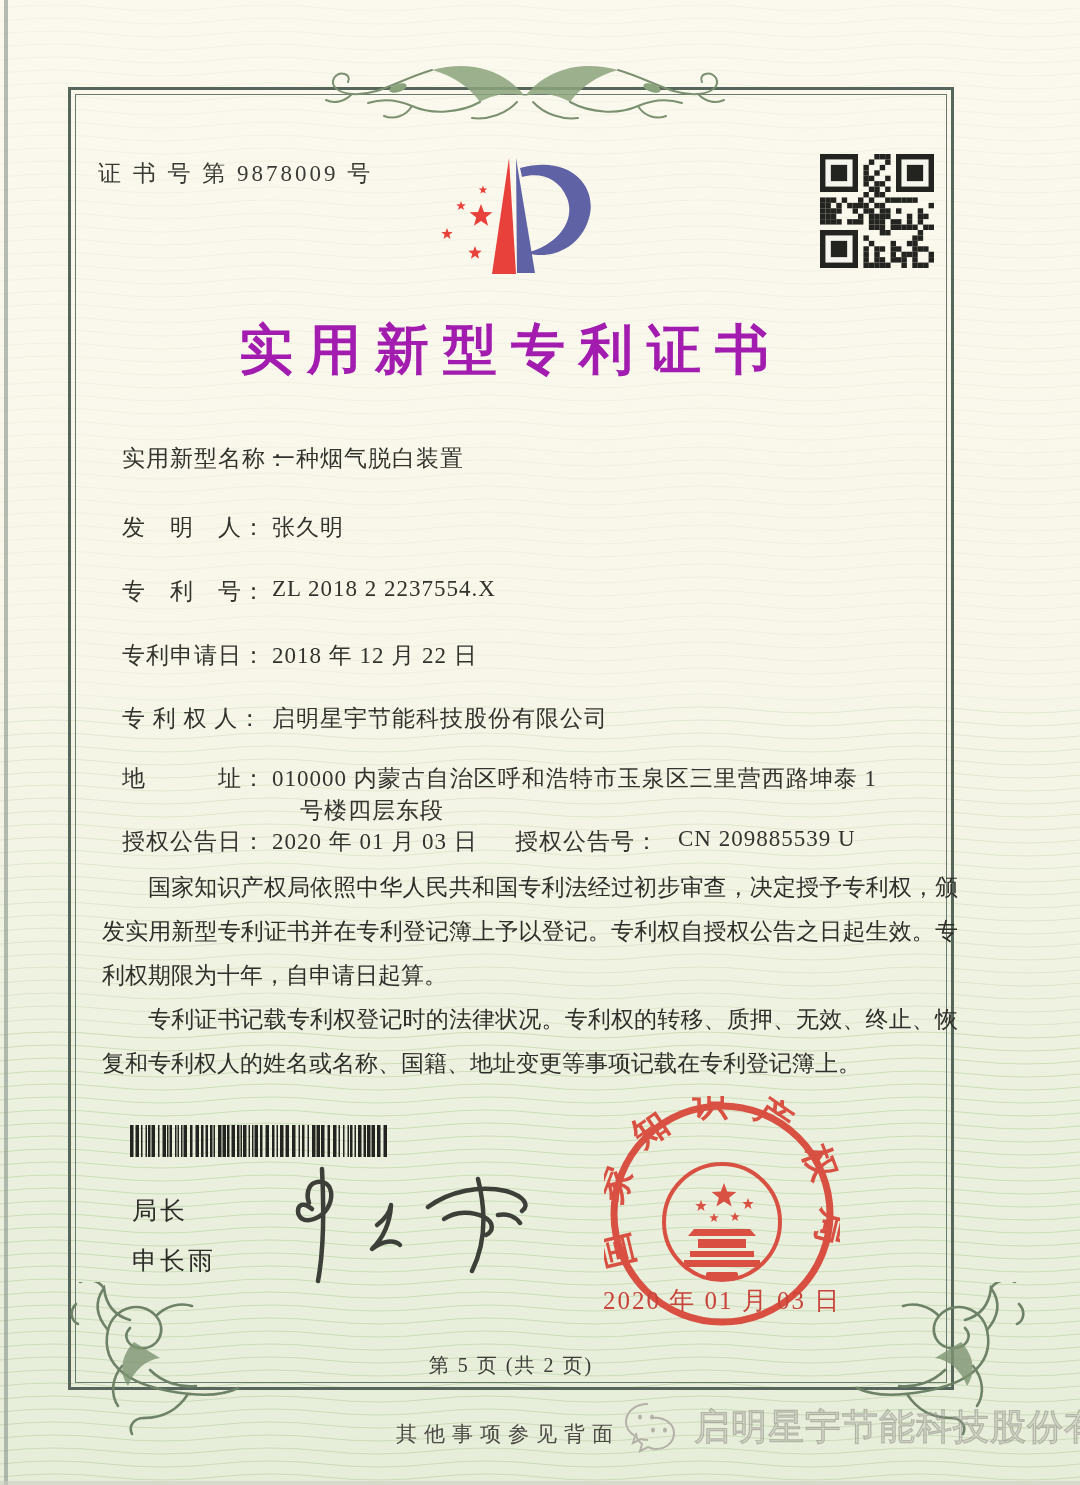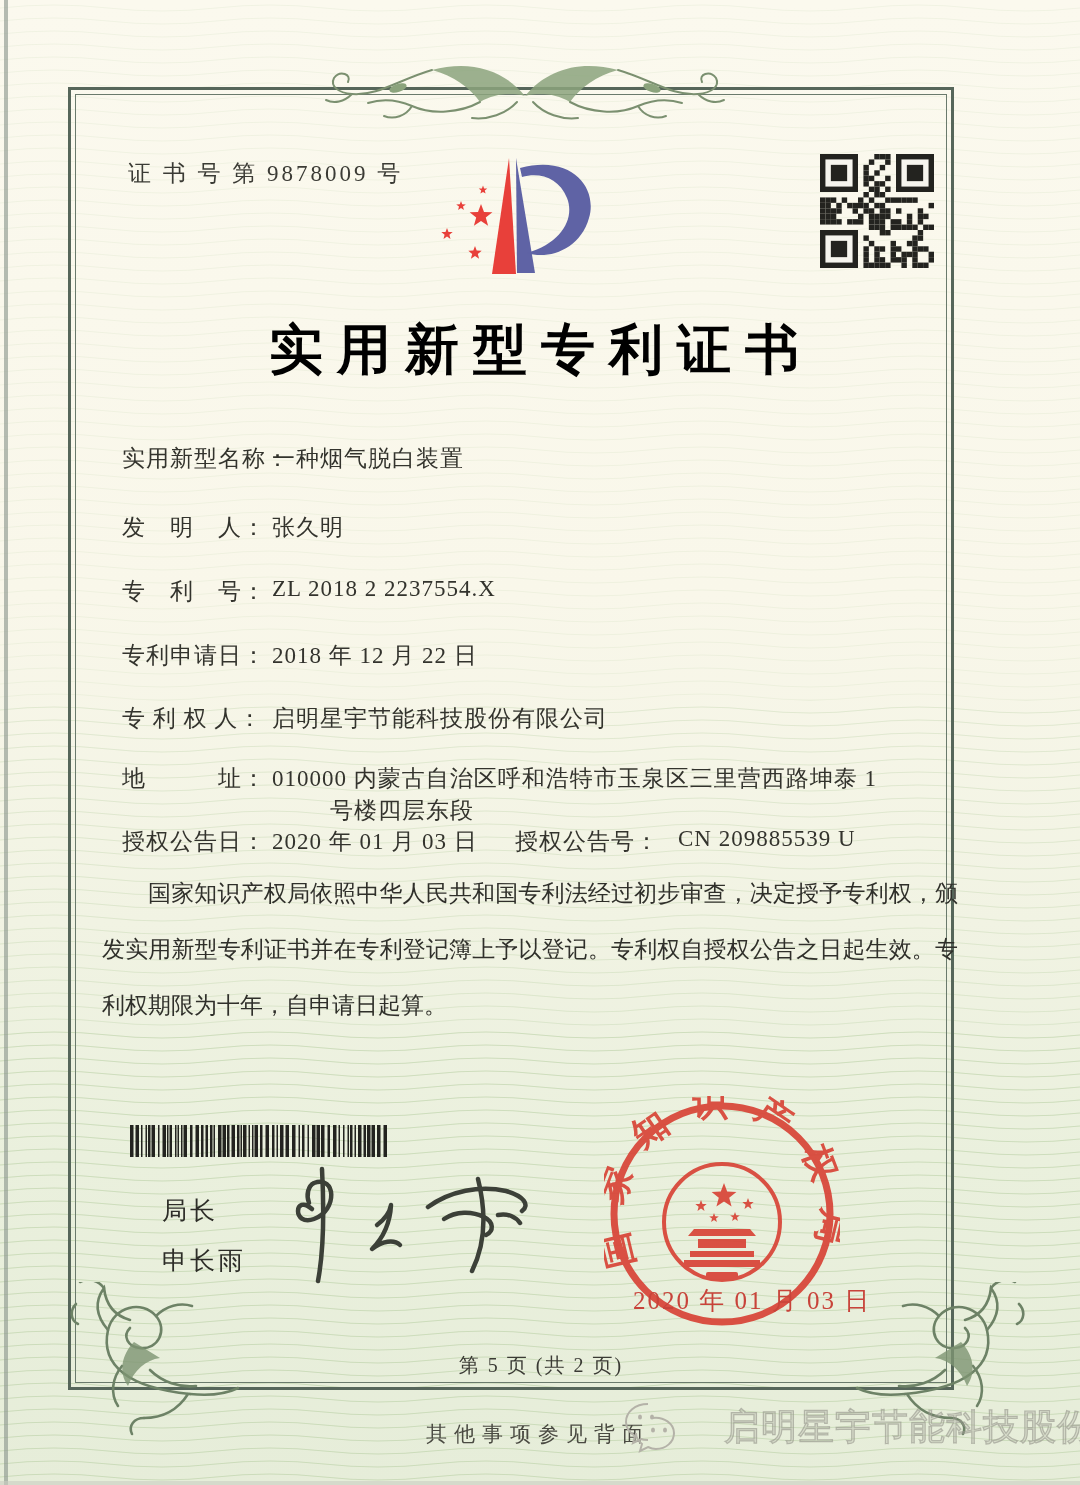--- a/index.html
+++ b/index.html
@@ -2,41 +2,41 @@
 <html><head>
 <meta charset="utf-8">
 <style>
   html,body{margin:0;padding:0;}
   body{
     width:1080px;height:1485px;position:relative;overflow:hidden;
     font-family:"Liberation Serif","DejaVu Serif",serif;
     background:linear-gradient(180deg,#fbf9ee 0%,#f9f7ea 40%,#f1f3e3 62%,#eaf0dd 78%,#e6edd9 100%);
   }
   .abs{position:absolute;}
-  .noselect{user-select:none;margin-left:30px;}
+  .noselect{user-select:none;}
   
   .scan-edge{left:4px;top:0;width:4px;height:1485px;background:#8f9a90;opacity:.65;}
   .scan-bottom{left:0;top:1481px;width:1080px;height:4px;background:#c9cdc2;opacity:.6;}
   
   .frame{left:68px;top:87px;width:886px;height:1303px;border:3px solid #56665a;box-sizing:border-box;}
   .frame-inner{position:absolute;left:4px;top:4px;right:4px;bottom:4px;border:1.5px solid #6a7a6c;}
   
   .cert-no{left:98px;top:158px;font-size:23px;letter-spacing:3px;color:#3b3b35;}
   .title{left:68px;top:314px;width:886px;text-align:center;font-size:54px;font-weight:700;
-         letter-spacing:14px;color:#000000;}
+         letter-spacing:14px;color:#a21caf;}
   
   .row{position:absolute;left:122px;white-space:nowrap;font-size:23px;color:#33332d;}
   .row .lbl{letter-spacing:1px;text-align:right;}
   .row .val{position:absolute;left:150px;letter-spacing:1px;white-space:nowrap;}
   .row .lbl2{position:absolute;left:393px;letter-spacing:1px;}
   .row .val2{position:absolute;left:556px;letter-spacing:1px;white-space:nowrap;}
   .addr2{left:300px;top:795px;font-size:23px;color:#33332d;letter-spacing:1px;}
   
   .body-text{left:102px;top:866px;width:856px;}
-  .body-text p{margin:0;text-indent:2em;font-size:23px;line-height:56px;text-align:justify;color:#2f2f2a;}
+  .body-text p{margin:0;text-indent:2em;font-size:23px;line-height:44px;text-align:justify;color:#2f2f2a;}
   
   .director-post{left:132px;top:1194px;font-size:25px;letter-spacing:3px;color:#2d2d28;text-align:center;}
   .director-name{left:132px;top:1244px;font-size:25px;letter-spacing:3px;color:#2d2d28;}
   .seal-date{left:600px;top:1284px;width:244px;text-align:center;font-size:25px;color:#c8433a;letter-spacing:2px;}
   .page-no{left:68px;top:1352px;width:886px;text-align:center;font-size:20px;color:#3a3a34;letter-spacing:2px;}
   .back-note{left:396px;top:1420px;font-size:21px;letter-spacing:7px;color:#4a4a42;}
   .watermark{left:622px;top:1398px;display:flex;align-items:center;gap:8px;}
   .watermark-text{
     font-size:36px;letter-spacing:1px;font-family:"Liberation Sans","DejaVu Sans",sans-serif;
     color:rgba(170,168,158,.28);-webkit-text-stroke:1.2px rgba(150,150,140,.6);white-space:nowrap;
@@ -296,20 +296,21 @@
 <div class="abs addr2 noselect">号楼四层东段</div>
 <div class="row" style="top:826px">
   <span class="lbl">授权公告日：</span>
   <span class="val">2020 年 01 月 03 日</span>
   <span class="lbl2">授权公告号：</span>
   <span class="val2">CN 209885539 U</span>
 </div>
 
 <div class="abs body-text">
   <p>国家知识产权局依照中华人民共和国专利法经过初步审查，决定授予专利权，颁发实用新型专利证书并在专利登记簿上予以登记。专利权自授权公告之日起生效。专利权期限为十年，自申请日起算。</p>
+  <p>专利证书记载专利权登记时的法律状况。专利权的转移、质押、无效、终止、恢复和专利权人的姓名或名称、国籍、地址变更等事项记载在专利登记簿上。</p>
 </div>
 
 <svg class="abs" style="left:130px;top:1125px" width="264" height="32" viewBox="0 0 264 32" preserveAspectRatio="none">
     <rect x="0" y="0" width="3.5" height="32" fill="#23231f"></rect>
     <rect x="5.5" y="0" width="3.5" height="32" fill="#23231f"></rect>
     <rect x="11" y="0" width="1.5" height="32" fill="#23231f"></rect>
     <rect x="15.5" y="0" width="1.5" height="32" fill="#23231f"></rect>
     <rect x="18" y="0" width="2.5" height="32" fill="#23231f"></rect>
     <rect x="21.5" y="0" width="3.5" height="32" fill="#23231f"></rect>
     <rect x="28" y="0" width="1.5" height="32" fill="#23231f"></rect>

